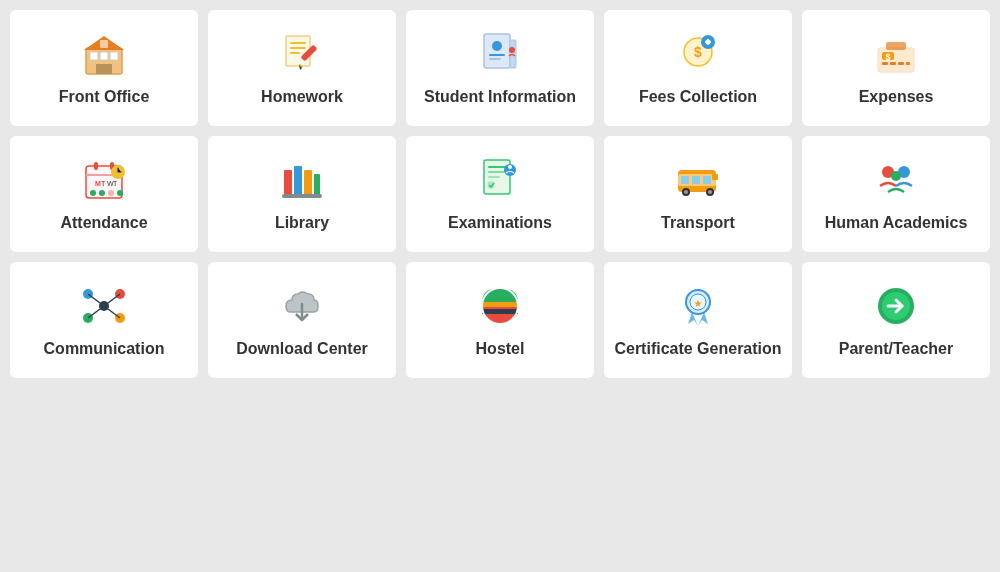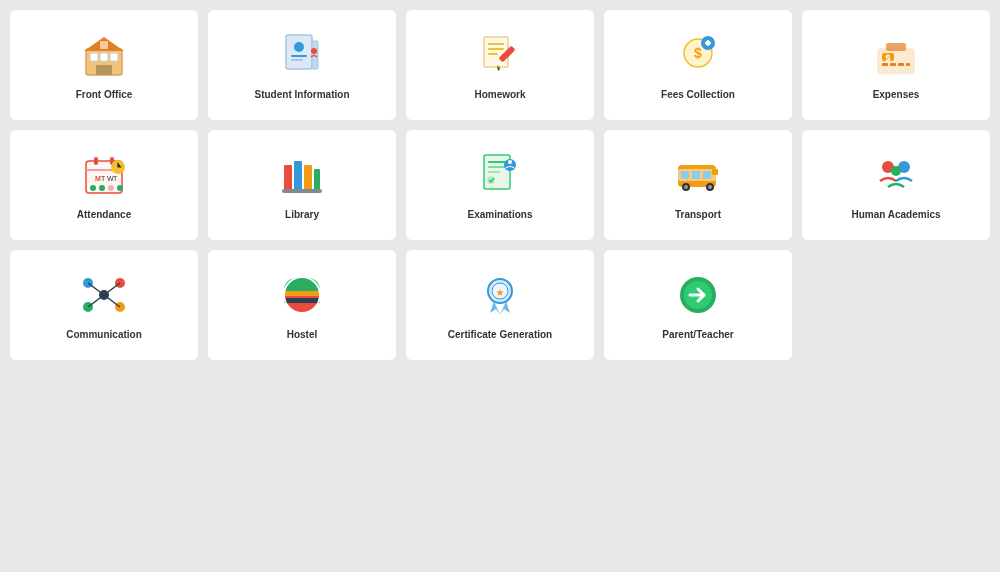--- a/index.html
+++ b/index.html
@@ -19,21 +19,21 @@
       display: flex;
       flex-direction: column;
       align-items: center;
       justify-content: center;
       padding: 20px 10px;
       cursor: pointer;
       min-height: 110px;
       transition: box-shadow 0.2s;
     }
     .card-label {
-      font-size: 10px;
+      font-size: 16px;
       font-weight: 600;
       color: #333;
       text-align: center;
     }
 
     
     .icon-svg {
       width: 48px;
       height: 48px;
       margin-bottom: 10px;
@@ -52,44 +52,44 @@
       <rect x="30" y="22" width="8" height="8" rx="1" fill="#fff" stroke="#ccc" stroke-width="1"></rect>
       <rect x="16" y="34" width="16" height="10" rx="1" fill="#b5935a"></rect>
       <polygon points="4,20 24,6 44,20" fill="#e67e22"></polygon>
       <rect x="20" y="10" width="8" height="8" rx="1" fill="#fff" opacity="0.6"></rect>
     </svg>
     <span class="card-label">Front Office</span>
   </div>
 
   <div class="card">
     <svg class="icon-svg" viewBox="0 0 48 48">
+      <rect x="8" y="6" width="24" height="30" rx="2" fill="#fef9e7" stroke="#f0d080" stroke-width="1.5"></rect>
+      <rect x="12" y="12" width="16" height="2" rx="1" fill="#f0c030"></rect>
+      <rect x="12" y="17" width="16" height="2" rx="1" fill="#f0c030"></rect>
+      <rect x="12" y="22" width="10" height="2" rx="1" fill="#f0c030"></rect>
+
+      <rect x="28" y="14" width="6" height="18" rx="2" fill="#e74c3c" transform="rotate(45 31 23)"></rect>
+      <polygon points="22,34 25,37 24,38 21,35" fill="#f39c12"></polygon>
+      <polygon points="24,38 21,35 22,40" fill="#2c3e50"></polygon>
+    </svg>
+    <span class="card-label">Homework</span>
+  </div>
+
+  <div class="card">
+    <svg class="icon-svg" viewBox="0 0 48 48">
       <rect x="8" y="4" width="26" height="34" rx="2" fill="#dce8f5" stroke="#aac4e0" stroke-width="1.5"></rect>
       <rect x="34" y="10" width="6" height="28" rx="1" fill="#c0d8f0" stroke="#aac4e0" stroke-width="1"></rect>
       <circle cx="21" cy="16" r="5" fill="#3498db"></circle>
       <rect x="13" y="24" width="16" height="2" rx="1" fill="#3498db"></rect>
       <rect x="13" y="28" width="12" height="2" rx="1" fill="#aac4e0"></rect>
 
       <circle cx="36" cy="20" r="3" fill="#e74c3c"></circle>
       <path d="M33 26 Q36 23 39 26" stroke="#e74c3c" stroke-width="1.5" fill="none"></path>
     </svg>
     <span class="card-label">Student Information</span>
-  </div>
-
-  <div class="card">
-    <svg class="icon-svg" viewBox="0 0 48 48">
-      <rect x="8" y="6" width="24" height="30" rx="2" fill="#fef9e7" stroke="#f0d080" stroke-width="1.5"></rect>
-      <rect x="12" y="12" width="16" height="2" rx="1" fill="#f0c030"></rect>
-      <rect x="12" y="17" width="16" height="2" rx="1" fill="#f0c030"></rect>
-      <rect x="12" y="22" width="10" height="2" rx="1" fill="#f0c030"></rect>
-
-      <rect x="28" y="14" width="6" height="18" rx="2" fill="#e74c3c" transform="rotate(45 31 23)"></rect>
-      <polygon points="22,34 25,37 24,38 21,35" fill="#f39c12"></polygon>
-      <polygon points="24,38 21,35 22,40" fill="#2c3e50"></polygon>
-    </svg>
-    <span class="card-label">Homework</span>
   </div>
 
   <div class="card">
     <svg class="icon-svg" viewBox="0 0 48 48">
       <circle cx="24" cy="22" r="14" fill="#fef3cd" stroke="#f0c030" stroke-width="1.5"></circle>
       <text x="24" y="27" text-anchor="middle" font-size="14" fill="#f39c12" font-weight="bold">$</text>
 
       <circle cx="34" cy="12" r="7" fill="#3498db"></circle>
       <path d="M34 9 L34 15 M31 12 L37 12" stroke="white" stroke-width="1.5"></path>
       <circle cx="34" cy="12" r="2.5" fill="white"></circle>
@@ -204,20 +204,29 @@
       <circle cx="8" cy="36" r="5" fill="#27ae60"></circle>
       <circle cx="40" cy="36" r="5" fill="#f39c12"></circle>
       <line x1="24" y1="24" x2="8" y2="12" stroke="#2c3e50" stroke-width="1.5"></line>
       <line x1="24" y1="24" x2="40" y2="12" stroke="#2c3e50" stroke-width="1.5"></line>
       <line x1="24" y1="24" x2="8" y2="36" stroke="#2c3e50" stroke-width="1.5"></line>
       <line x1="24" y1="24" x2="40" y2="36" stroke="#2c3e50" stroke-width="1.5"></line>
     </svg>
     <span class="card-label">Communication</span>
   </div>
 
+  <div class="card">
+    <svg class="icon-svg" viewBox="0 0 48 48">
+
+      <path d="M12 30 Q8 30 8 24 Q8 18 14 18 Q14 12 20 12 Q24 8 30 12 Q36 12 36 18 Q40 18 40 24 Q40 30 36 30 Z" fill="#bdc3c7" stroke="#95a5a6" stroke-width="1.5"></path>
+      <line x1="24" y1="22" x2="24" y2="36" stroke="#7f8c8d" stroke-width="2.5" stroke-linecap="round"></line>
+      <polyline points="18,32 24,38 30,32" stroke="#7f8c8d" stroke-width="2.5" fill="none" stroke-linejoin="round"></polyline>
+    </svg>
+    <span class="card-label">Download Center</span>
+  </div>
 
 
   <div class="card">
     <svg class="icon-svg" viewBox="0 0 48 48">
 
       <circle cx="24" cy="24" r="18" fill="#e74c3c"></circle>
       <rect x="6" y="20" width="36" height="5" fill="#f39c12"></rect>
       <rect x="6" y="27" width="36" height="5" fill="#2c3e50"></rect>
       <path d="M6 20 Q6 6 24 6 Q42 6 42 20" fill="#27ae60"></path>
 

